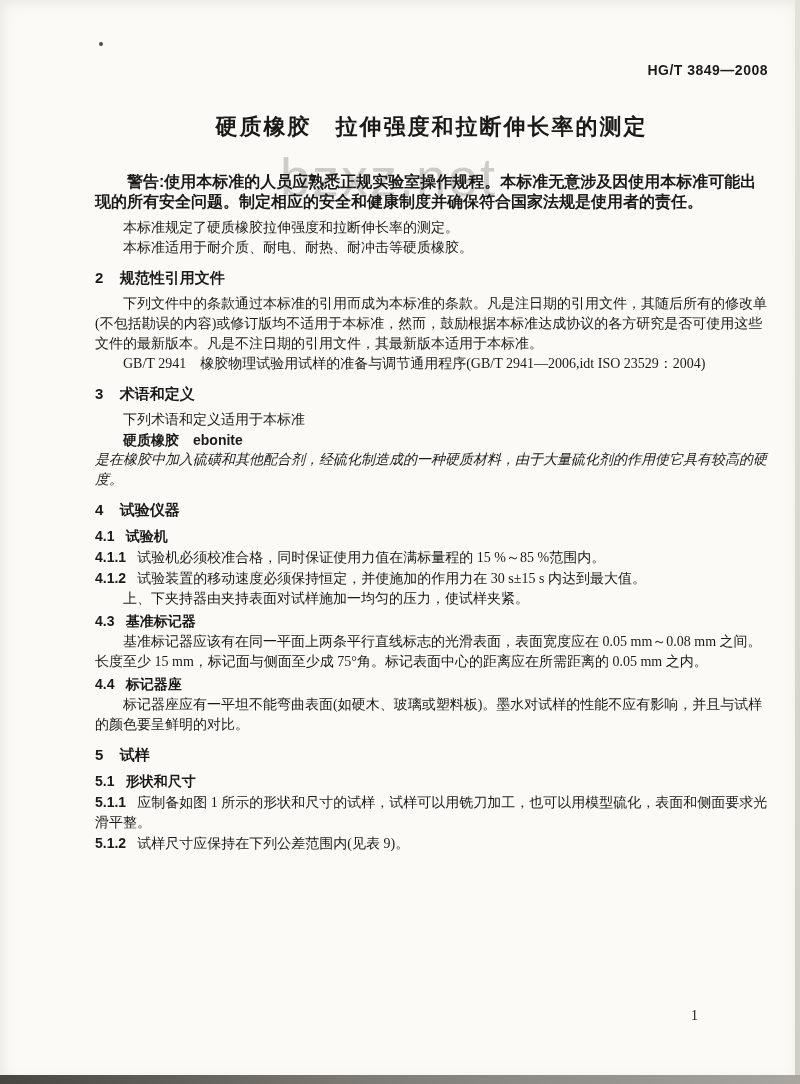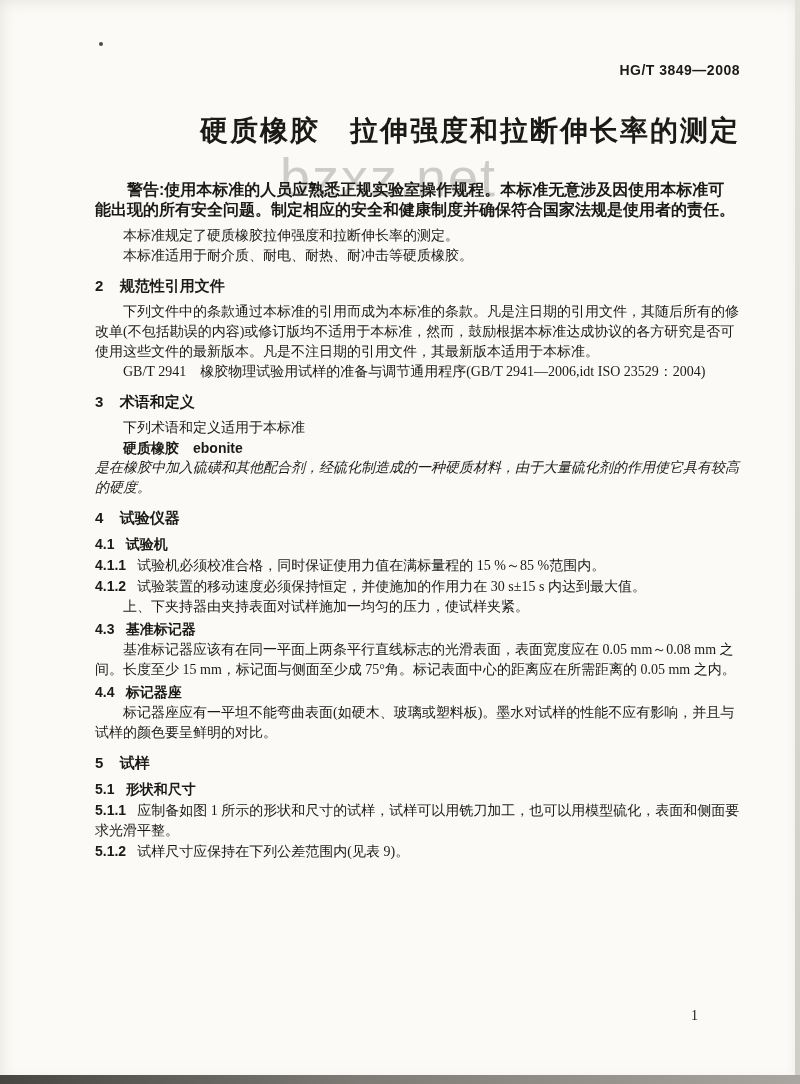--- a/index.html
+++ b/index.html
@@ -6,30 +6,30 @@
   html, body { background:#ffffff; }
   .page {
     position:relative;
     width:800px; height:1084px;
     background:#fbfaf6;
     color:#1b1a18;
     font-family:"Liberation Serif","DejaVu Serif",serif;
     overflow:hidden;
     box-shadow: inset 0 0 16px rgba(70,68,60,.14);
   }
-  .content { position:relative; z-index:2; padding:62px 60px 0 95px; }
+  .content { position:relative; z-index:2; padding:62px 32px 0 95px; }
   .doc-number {
     text-align:right;
     font-family:"Liberation Sans","DejaVu Sans",sans-serif;
     font-weight:bold; font-size:14px; letter-spacing:.5px;
   }
   .title {
-    text-align:right;
+    text-align:center;
     font-family:"Liberation Sans","DejaVu Sans",sans-serif;
-    font-weight:bold; font-size:28px; letter-spacing:2px;
+    font-weight:bold; font-size:22px; letter-spacing:2px;
     margin:34px 0 30px;
   }
   .warning {
     font-family:"Liberation Sans","DejaVu Sans",sans-serif;
     font-weight:bold; font-size:16px; line-height:20px;
     text-indent:2em; margin-bottom:6px;
   }
   .h1 {
     font-family:"Liberation Sans","DejaVu Sans",sans-serif;
     font-weight:bold; font-size:15px; line-height:20px;

